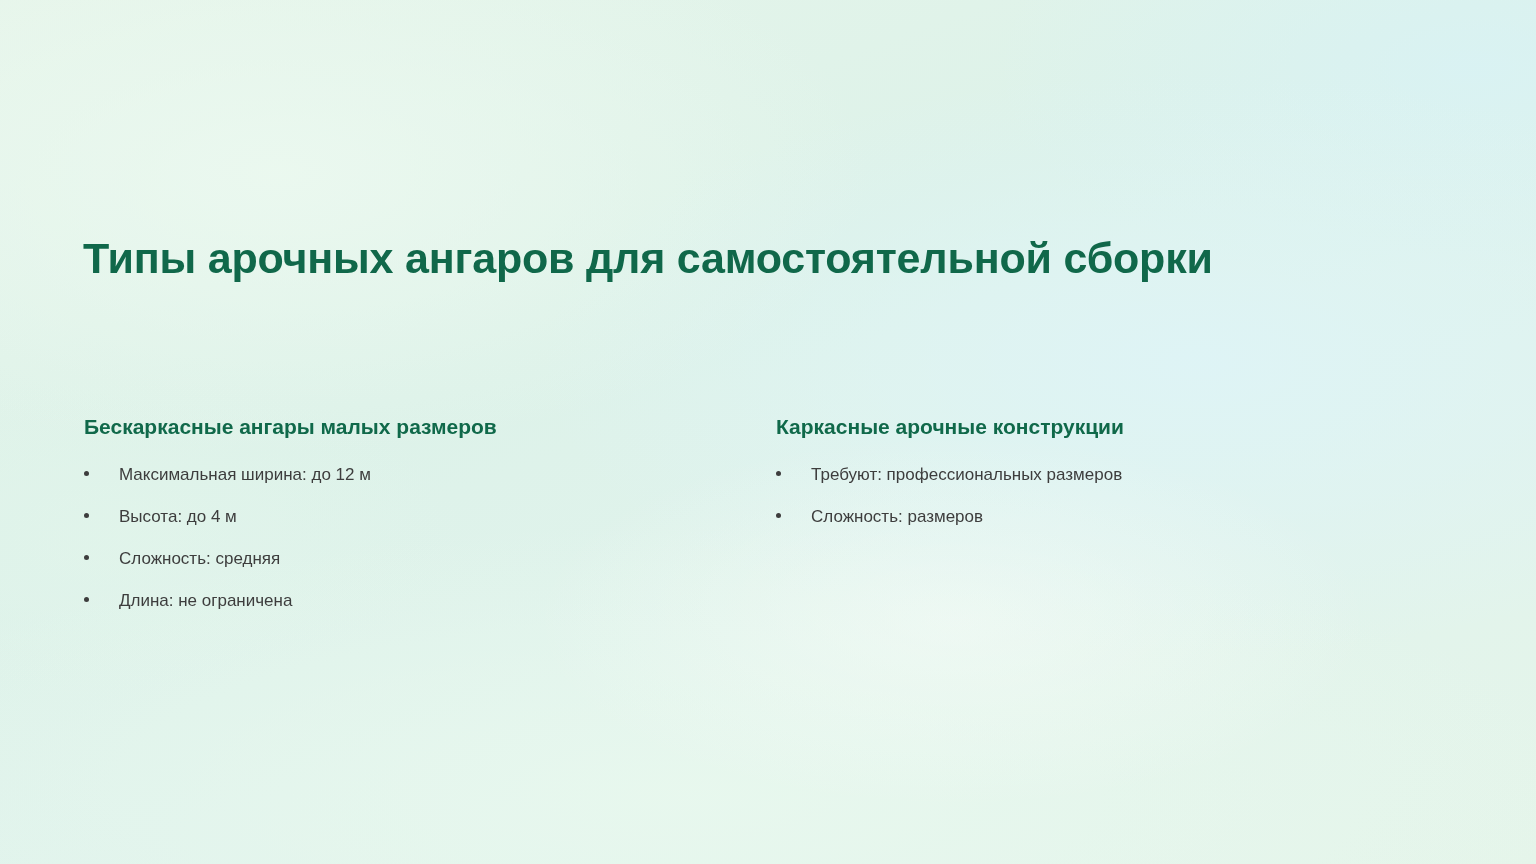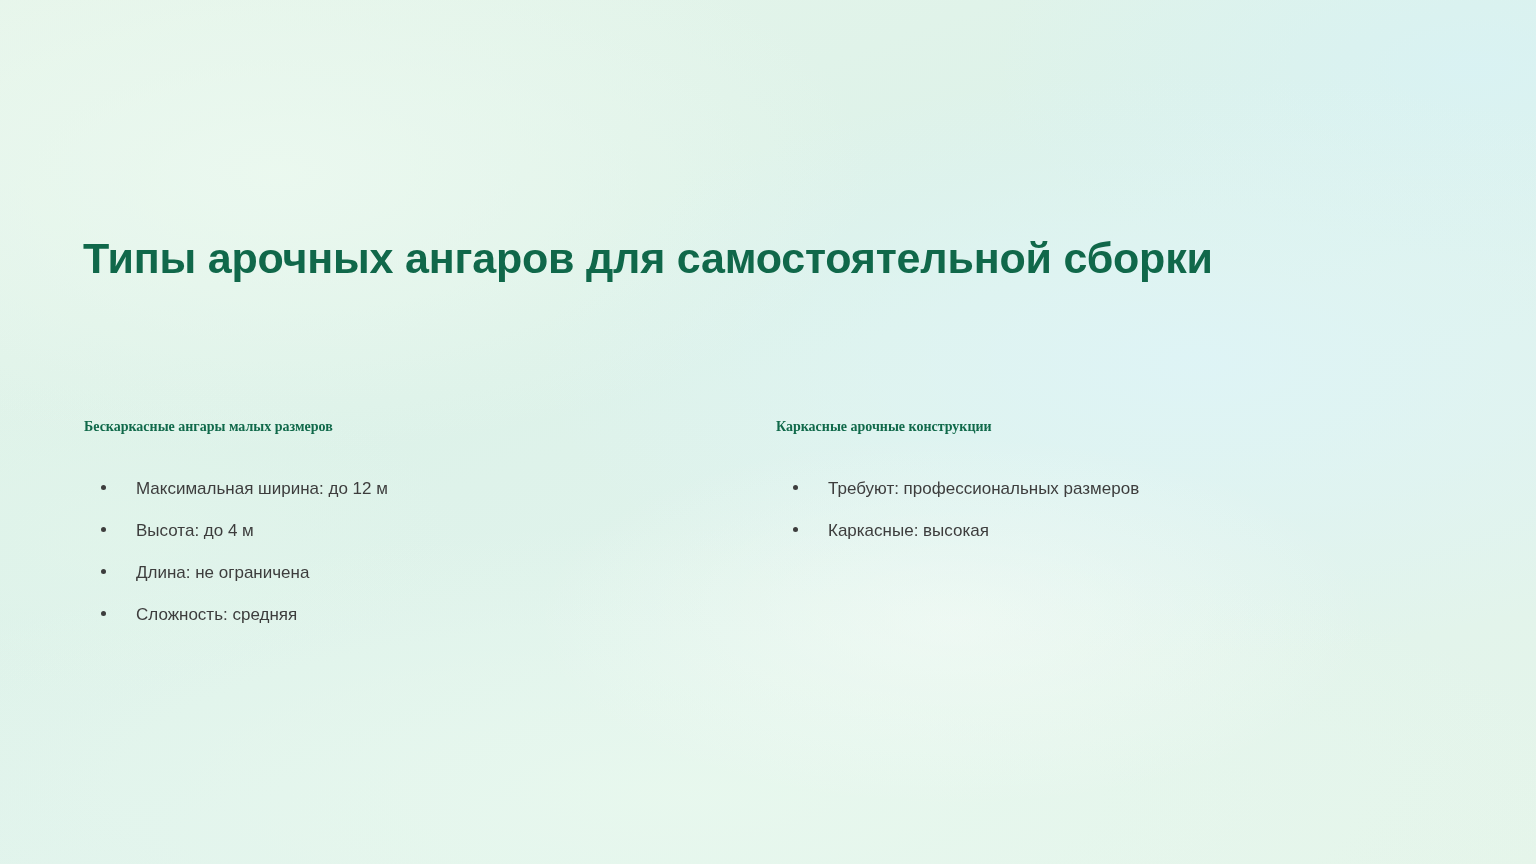--- a/index.html
+++ b/index.html
@@ -79,31 +79,30 @@
 
   .column {
     position: absolute;
     top: 0;
   }
 
   .column-left  { left: 84px;  width: 660px; }
   .column-right { left: 776px; width: 660px; }
 
   .column-heading {
-    margin: 0 0 38px 0;
-    font-size: 14px;
+    margin: 0 0 24px 0;
+    font-size: 21px;
     line-height: 26px;
     font-weight: bold;
     color: #10694a;
-    font-family: Liberation Serif, serif;
   }
 
   .bullet-list {
     list-style: none;
-    margin: 17px;
+    margin: 0;
     padding: 0;
   }
 
   .bullet-item {
     position: relative;
     padding-left: 35px;
     margin-bottom: 21px;
     font-size: 17px;
     line-height: 21px;
     color: #3d3d3d;
@@ -139,38 +138,38 @@
           <li class="bullet-item">
             <span class="bullet-dot"></span>
             <span>Максимальная ширина: до 12 м</span>
           </li>
           <li class="bullet-item">
             <span class="bullet-dot"></span>
             <span>Высота: до 4 м</span>
           </li>
           <li class="bullet-item">
             <span class="bullet-dot"></span>
-            <span>Длина: не ограничена</span>
+            <span>Сложность: средняя</span>
           </li>
           <li class="bullet-item">
             <span class="bullet-dot"></span>
-            <span>Сложность: средняя</span>
+            <span>Длина: не ограничена</span>
           </li>
         </ul>
       </div>
 
       <div class="column column-right">
         <h2 class="column-heading">Каркасные арочные конструкции</h2>
         <ul class="bullet-list">
           <li class="bullet-item">
             <span class="bullet-dot"></span>
             <span>Требуют: профессиональных размеров</span>
           </li>
           <li class="bullet-item">
             <span class="bullet-dot"></span>
-            <span>Каркасные: высокая</span>
+            <span>Сложность: размеров</span>
           </li>
         </ul>
       </div>
 
     </div>
   </div>
 </div>
 
 </body></html>

